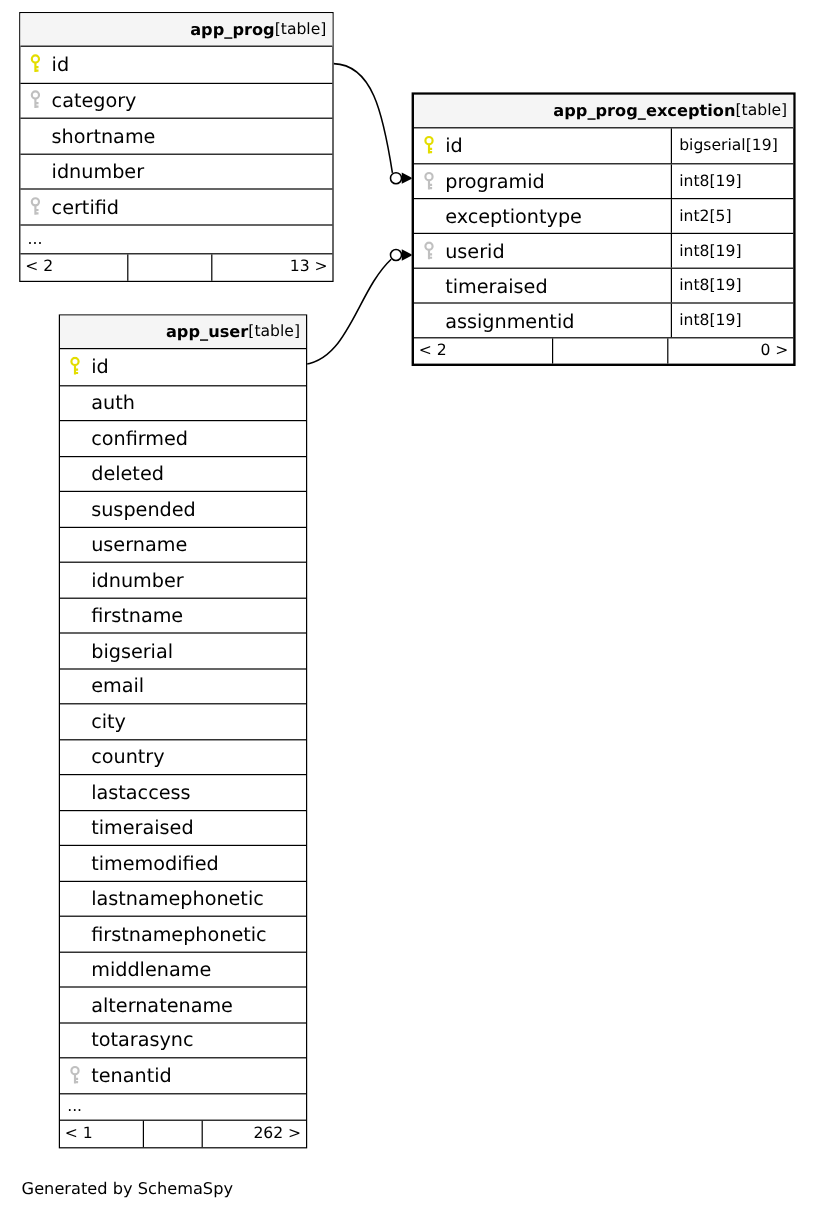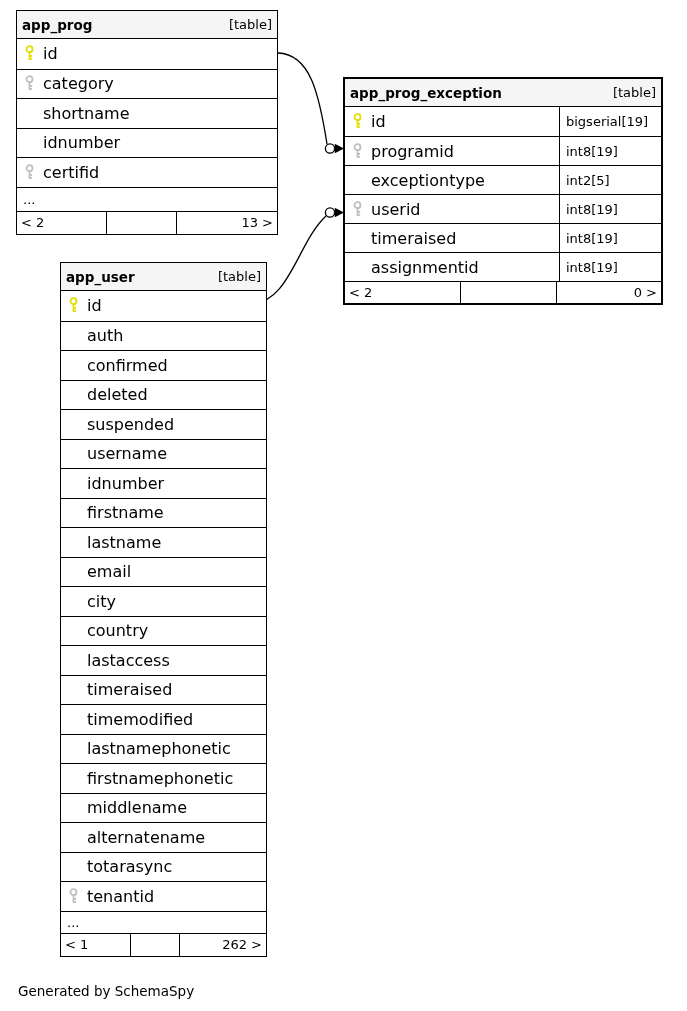--- a/index.html
+++ b/index.html
@@ -24,29 +24,29 @@
   }
   .dbtable {
     position: absolute;
     background: #ffffff;
     border: 1px solid #000000;
     box-sizing: border-box;
     z-index: 2;
   }
   #t-app-prog   { left: 16px;  top: 10px;  width: 262px; }
   #t-exception  { left: 343px; top: 77px;  width: 320px; border-width: 2px; }
-  #t-app-user   { left: 60px;  top: 262px; width: 207px; }
+  #t-app-user   { left: 49px;  top: 262px; width: 207px; }
 
   .thead {
     height: 28px;
     background: #f5f5f5;
     border-bottom: 1px solid #000000;
     display: flex;
     align-items: center;
-    justify-content: space-between;
+    justify-content: flex-end;
     padding: 0 5px;
     box-sizing: border-box;
   }
   .tname { font-weight: bold; font-size: 13.5px; }
   .ttype { font-size: 13px; font-weight: normal; }
 
   .row {
     height: 29.5px;
     border-top: 1px solid #000000;
     display: flex;
@@ -282,21 +282,21 @@
       <div class="row">
         <span class="keycell"></span>
         <span class="colname">idnumber</span>
       </div>
       <div class="row">
         <span class="keycell"></span>
         <span class="colname">firstname</span>
       </div>
       <div class="row">
         <span class="keycell"></span>
-        <span class="colname">lastname</span>
+        <span class="colname">bigserial</span>
       </div>
       <div class="row">
         <span class="keycell"></span>
         <span class="colname">email</span>
       </div>
       <div class="row">
         <span class="keycell"></span>
         <span class="colname">city</span>
       </div>
       <div class="row">

